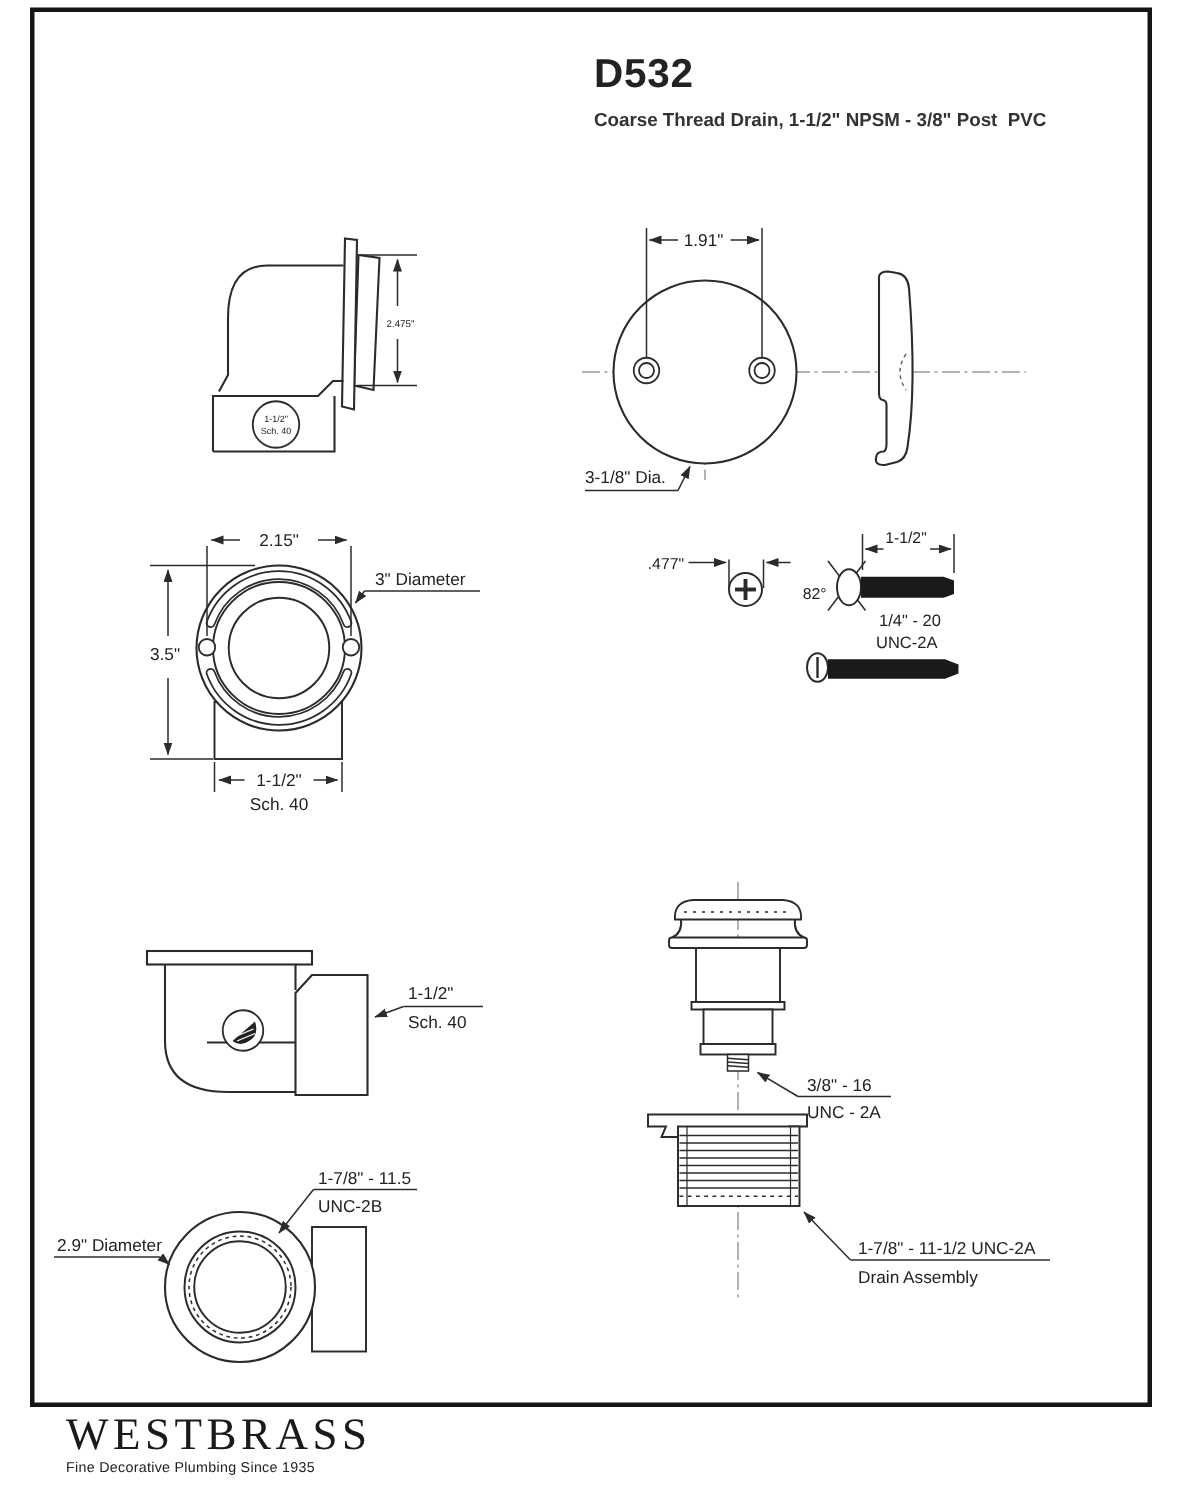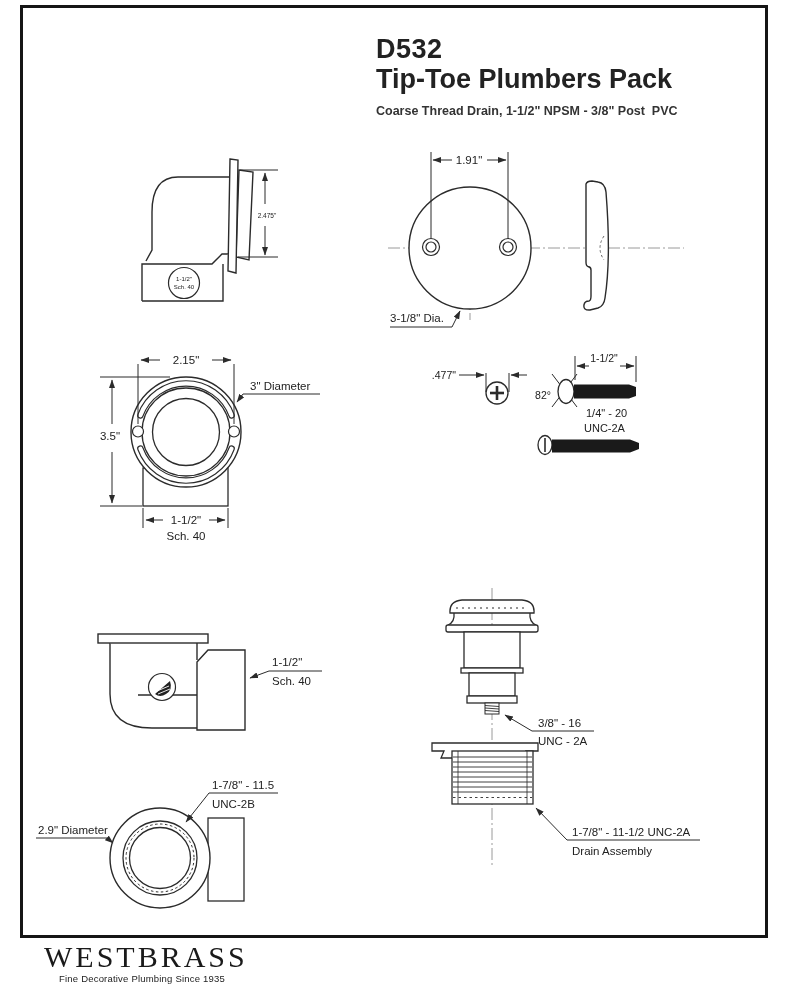--- a/index.html
+++ b/index.html
@@ -4,43 +4,42 @@
 <style>
   html,body{margin:0;padding:0;}
   body{
     width:790px;height:990px;position:relative;background:#ffffff;
     font-family:"Liberation Sans", sans-serif;color:#1d1d1d;overflow:hidden;
   }
   .frame{
     position:absolute;left:20px;top:5px;width:742px;height:927px;
     border:3px solid #151515;background:#fff;
   }
-  .titleblock{position:absolute;left:376px;top:34px;width:330px;}
+  .titleblock{position:absolute;left:396px;top:34px;width:330px;}
   .titleblock .code{font-size:27px;font-weight:600;letter-spacing:.5px;color:#222;line-height:30px;}
   .titleblock .name{font-size:27px;font-weight:600;color:#222;line-height:31px;}
   .titleblock .sub{font-size:12.5px;font-weight:600;color:#333;margin-top:9px;white-space:pre;}
   svg.art{position:absolute;left:0;top:0;}
   svg.art text{font-family:"Liberation Sans", sans-serif;fill:#222;}
-  .footer-logo{position:absolute;left:44px;top:942px;width:196px;text-align:center;}
+  .footer-logo{position:absolute;left:44px;top:942px;width:196px;}
   .footer-logo .brand{
     font-family:"Liberation Serif", serif;font-size:30px;letter-spacing:3px;
     color:#1a1a1a;line-height:30px;
   }
   .footer-logo .tagline{font-size:9.5px;color:#222;margin-top:1px;letter-spacing:.2px;}
   .footer-address{position:absolute;left:264px;top:946px;width:480px;}
   .footer-address div{font-size:15px;font-weight:600;color:#111;line-height:20px;}
 </style>
 </head>
 <body>
 
 <div class="frame"></div>
 
 <div class="titleblock">
   <div class="code">D532</div>
-  <div class="name">Tip-Toe Plumbers Pack</div>
   <div class="sub">Coarse Thread Drain, 1-1/2" NPSM - 3/8" Post  PVC</div>
 </div>
 
 <svg class="art" width="790" height="990" viewBox="0 0 790 990">
   <defs>
     <marker id="arr" markerWidth="9" markerHeight="7" refX="8" refY="3" orient="auto" markerUnits="userSpaceOnUse">
       <path d="M0,0 L8.5,3 L0,6 Z" fill="#2b2b2b"></path>
     </marker>
   </defs>
 

